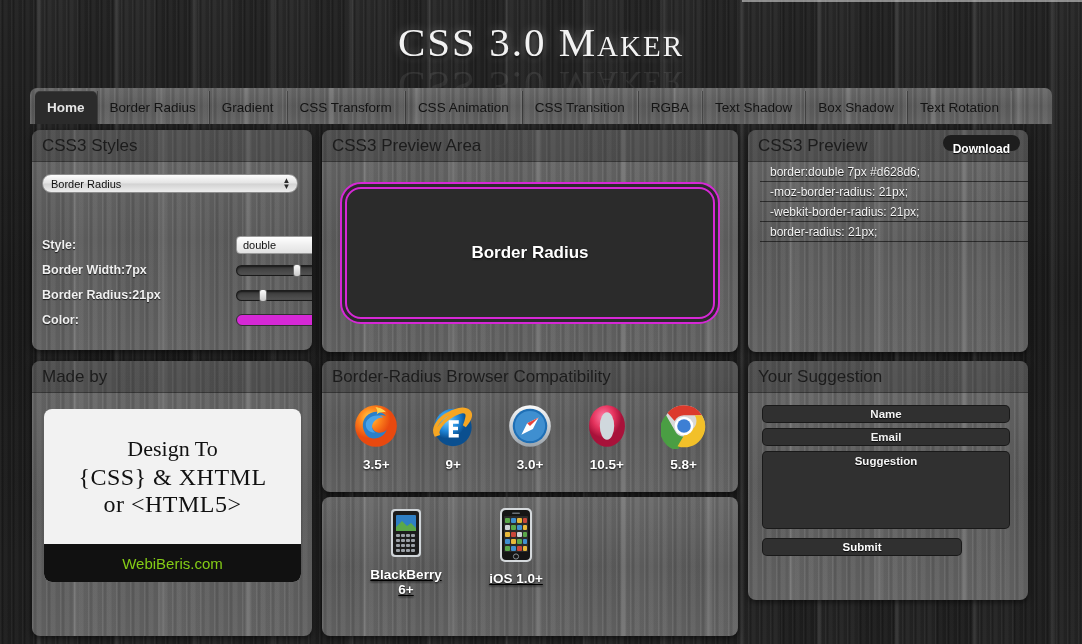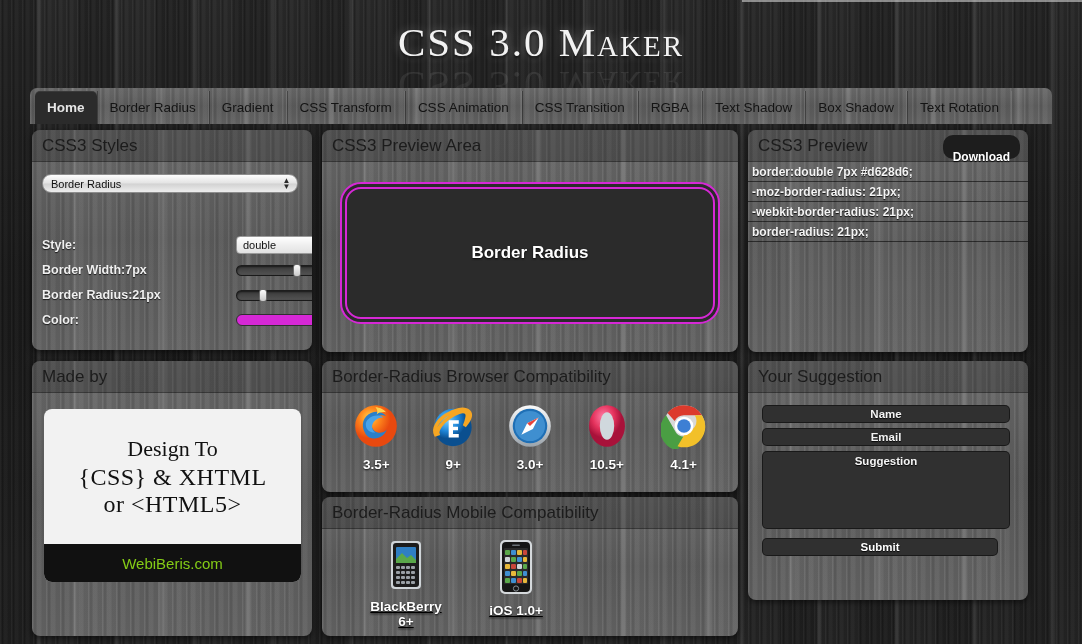--- a/index.html
+++ b/index.html
@@ -243,39 +243,40 @@
     color: #ffffff;
     text-shadow: 0 1px 2px rgba(0,0,0,0.9);
   }
 
   
   #panel-code { left: 748px; top: 130px; width: 280px; height: 222px; }
   #download-btn {
     position: absolute;
     right: 8px; top: 5px;
     height: 16px; line-height: 20px;
-    padding: 12px 10px;
+    padding: 4px 10px;
     border-radius: 10px;
     background: #1d1d1d;
     color: #ffffff;
     font-size: 12px;
     font-weight: bold;
     text-shadow: 0 1px 1px rgba(0,0,0,0.9);
     cursor: pointer;
   }
   .code-line {
     height: 20px;
     line-height: 20px;
-    padding-left: 4px;
+    padding-left: 10px;
     font-size: 12px;
-    font-weight: bold;
+    font-weight: normal;
     color: #f4f4f4;
     text-shadow: 0 1px 1px rgba(0,0,0,0.85);
     border-bottom: 1px solid rgba(0,0,0,0.55);
     white-space: nowrap;
+    margin-left: 12px;
   }
 
   
   #panel-madeby { left: 32px; top: 361px; width: 280px; height: 275px; }
   #logo-card {
     position: absolute;
     left: 12px; top: 16px;
     width: 257px; height: 173px;
     border-radius: 8px;
     overflow: hidden;
@@ -360,21 +361,21 @@
     font-family: "Liberation Sans", sans-serif;
     outline: none;
     text-align: center;
   }
   #f-name { top: 12px; height: 18px; }
   #f-email { top: 35px; height: 18px; }
   #f-sugg { top: 58px; height: 78px; resize: none; overflow: hidden; }
   #submit-btn {
     position: absolute;
     left: 14px; top: 145px;
-    width: 236px; height: 18px;
+    width: 200px; height: 18px;
     border-radius: 5px;
     background: #303030;
     border: 1px solid rgba(20,20,20,0.8);
     color: #ffffff;
     font-size: 11.5px;
     font-weight: bold;
     text-shadow: 0 1px 1px rgba(0,0,0,0.9);
     line-height: 16px;
     text-align: center;
     cursor: pointer;
@@ -561,28 +562,27 @@
         </div>
         <div class="browser-item">
           <div><svg width="46" height="46" viewBox="0 0 64 64">
               <circle cx="32" cy="32" r="29" fill="#d8d8d8"></circle>
               <path d="M32 3a29 29 0 0 1 25 14H32a15 15 0 0 0-13 8L9 14A29 29 0 0 1 32 3z" fill="#dc3a2c"></path>
               <path d="M7 17l12 21a15 15 0 0 0 15 9l-11 19A29 29 0 0 1 7 17z" fill="#4a9e43"></path>
               <path d="M57 17a29 29 0 0 1-34 43l12-20a15 15 0 0 0 12-23z" fill="#f2c029"></path>
               <circle cx="32" cy="32" r="13" fill="#ffffff"></circle>
               <circle cx="32" cy="32" r="9.5" fill="#3d7fd4"></circle>
             </svg></div>
-          <div class="ver">4.1+</div>
+          <div class="ver">5.8+</div>
         </div>
       </div>
   </div>
 </div>
 
 <div id="panel-mobile" class="panel wood-mid">
-  <div class="panel-head">Border-Radius Mobile Compatibility</div>
   <div class="panel-body">
     <div id="mobile-row">
         <div class="mobile-item">
           <div><svg width="42" height="52" viewBox="0 0 42 52">
               <rect x="6" y="2" width="30" height="48" rx="4" fill="#cfd4d8"></rect>
               <rect x="8" y="4" width="26" height="44" rx="3" fill="#1c1c1c"></rect>
               <rect x="11" y="8" width="20" height="16" rx="1" fill="#2f7fc4"></rect>
               <path d="M11 20l6-6 5 5 4-3 5 5v3H11z" fill="#5aa84a"></path>
               <g fill="#9aa0a6">
                 <rect x="11" y="27" width="4" height="3" rx="1"></rect>

